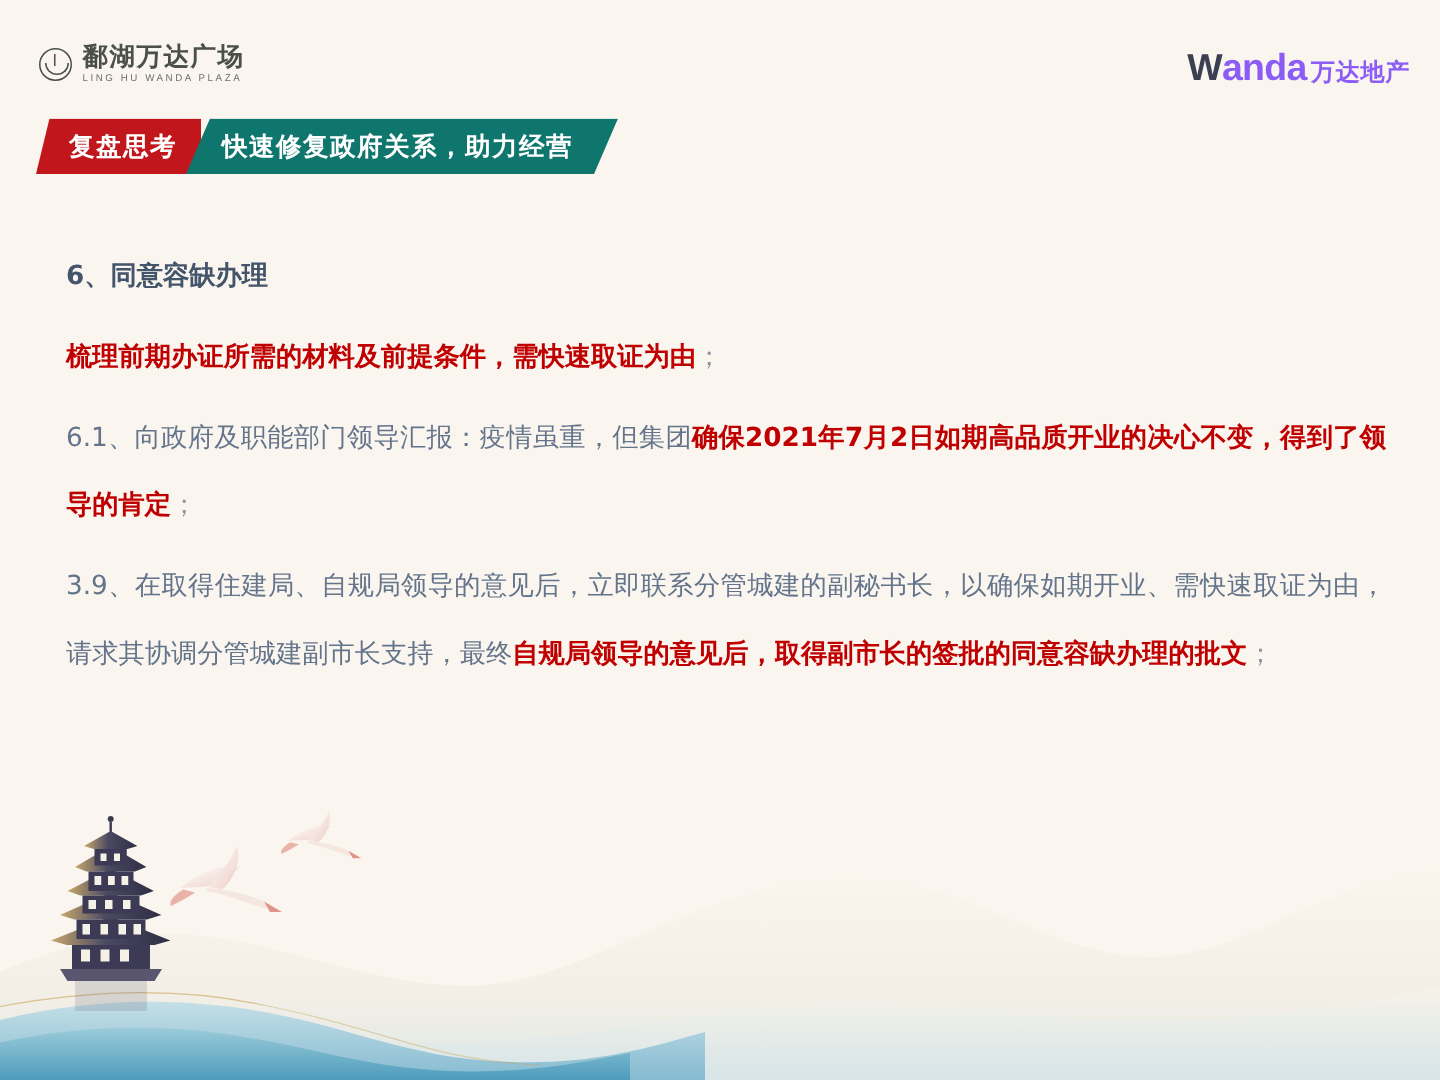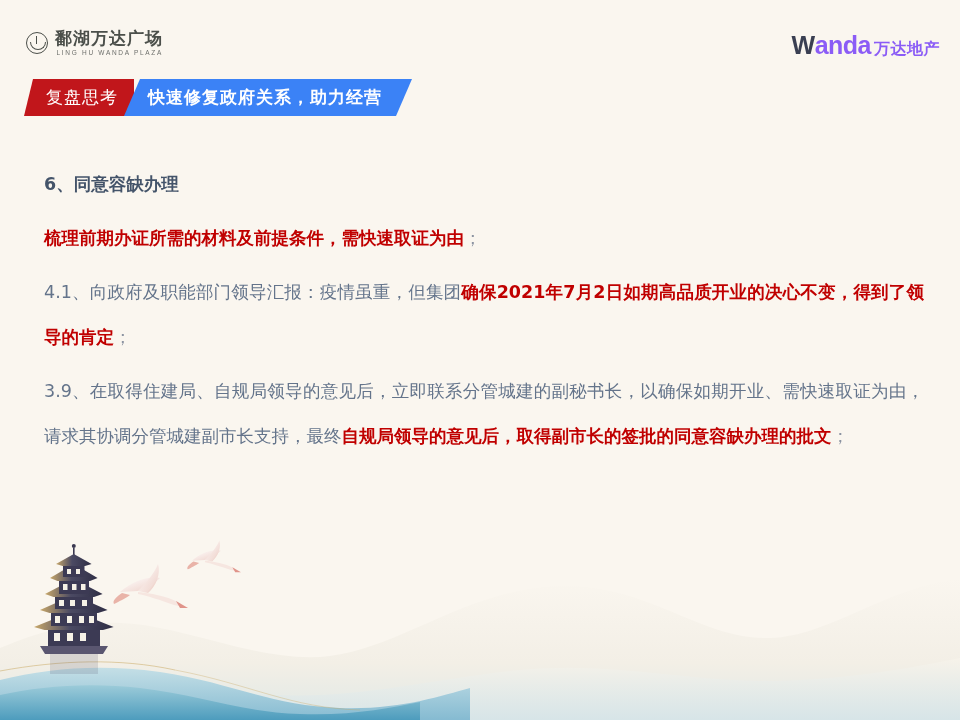--- a/index.html
+++ b/index.html
@@ -8,37 +8,37 @@
     background:#faf6ef;
     font-family:"Liberation Sans","DejaVu Sans",sans-serif;
     position:relative;
   }
   
   .header{position:absolute;top:0;left:0;width:960px;height:78px;}
   .logo-left{position:absolute;left:26px;top:30px;display:flex;align-items:center;gap:7px;}
   .logo-mark{width:20px;height:20px;border-radius:50%;border:1.6px solid #4b4f4a;position:relative;flex:0 0 auto;}
   .logo-mark::before{content:"";position:absolute;left:3px;top:9px;width:14px;height:7px;border:1.4px solid #4b4f4a;border-top:none;border-radius:0 0 9px 9px;}
   .logo-mark::after{content:"";position:absolute;left:8.5px;top:3px;width:1.6px;height:8px;background:#4b4f4a;}
-  .logo-txt{display:flex;flex-direction:column;line-height:1;align-items:flex-end;}
+  .logo-txt{display:flex;flex-direction:column;line-height:1;}
   .logo-cn{font-size:17px;font-weight:bold;color:#4b4f4a;letter-spacing:1px;
            font-family:"DejaVu Sans",sans-serif;}
   .logo-en{font-size:6.5px;color:#6d6f6b;letter-spacing:1.7px;margin-top:3px;
            font-family:"Liberation Sans",sans-serif;}
   .logo-right{position:absolute;right:20px;top:31px;display:flex;align-items:baseline;}
   .w-w{font-size:25px;font-weight:bold;color:#3a3f52;font-family:"Liberation Sans",sans-serif;letter-spacing:-0.5px;}
   .w-anda{font-size:25px;font-weight:bold;color:#8b5cf6;font-family:"Liberation Sans",sans-serif;letter-spacing:-0.5px;}
   .w-cn{font-size:16px;font-weight:bold;color:#8b5cf6;margin-left:3px;font-family:"DejaVu Sans",sans-serif;letter-spacing:0.5px;}
 
   
   .banner{position:absolute;left:24px;top:79px;height:37px;display:flex;align-items:stretch;}
-  .banner-red{background:#c1161b;color:#fff;font-size:17px;font-weight:normal;
+  .banner-red{background:#c1161b;color:#fff;font-size:17px;font-weight:bold;
      display:flex;align-items:center;padding:0 16px 0 22px;letter-spacing:1px;
      font-family:"DejaVu Sans",sans-serif;
      clip-path:polygon(9px 0,100% 0,100% 100%,0 100%);}
-  .banner-navy{background:#3b82f6;color:#fff;font-size:17px;font-weight:bold;
+  .banner-navy{background:#0f766e;color:#fff;font-size:17px;font-weight:bold;
      display:flex;align-items:center;padding:0 30px 0 24px;letter-spacing:1px;
      font-family:"DejaVu Sans",sans-serif;
      margin-left:-10px;
      clip-path:polygon(16px 0,100% 0,calc(100% - 16px) 100%,0 100%);}
 
   
   .content{position:absolute;left:44px;top:164px;width:880px;}
   .para{margin:0 0 9px 0;font-size:17.5px;line-height:45px;
         font-family:"DejaVu Sans",sans-serif;}
   .heading{font-size:17.5px;font-weight:bold;color:#44546a;line-height:40px;margin-bottom:12px;
@@ -79,21 +79,21 @@
 
 <div class="content">
 
   <div class="heading">6、同意容缺办理</div>
 
   <p class="para flow">
     <span class="em">梳理前期办证所需的材料及前提条件，需快速取证为由</span><span class="semi">；</span>
   </p>
 
   <p class="para flow">
-    <span class="norm">4.1、向政府及职能部门领导汇报：疫情虽重，但集团</span><span class="em">确保2021年7月2日如期高品质开业的决心不变，得到了领导的肯定</span><span class="semi">；</span>
+    <span class="norm">6.1、向政府及职能部门领导汇报：疫情虽重，但集团</span><span class="em">确保2021年7月2日如期高品质开业的决心不变，得到了领导的肯定</span><span class="semi">；</span>
   </p>
 
   <p class="para flow">
     <span class="norm">3.9、在取得住建局、自规局领导的意见后，立即联系分管城建的副秘书长，以确保如期开业、需快速取证为由，请求其协调分管城建副市长支持，最终</span><span class="em">自规局领导的意见后，取得副市长的签批的同意容缺办理的批文</span><span class="semi">；</span>
   </p>
 </div>
 
 <div class="art">
   <svg viewBox="0 0 960 190" xmlns="http://www.w3.org/2000/svg">
     <defs>

